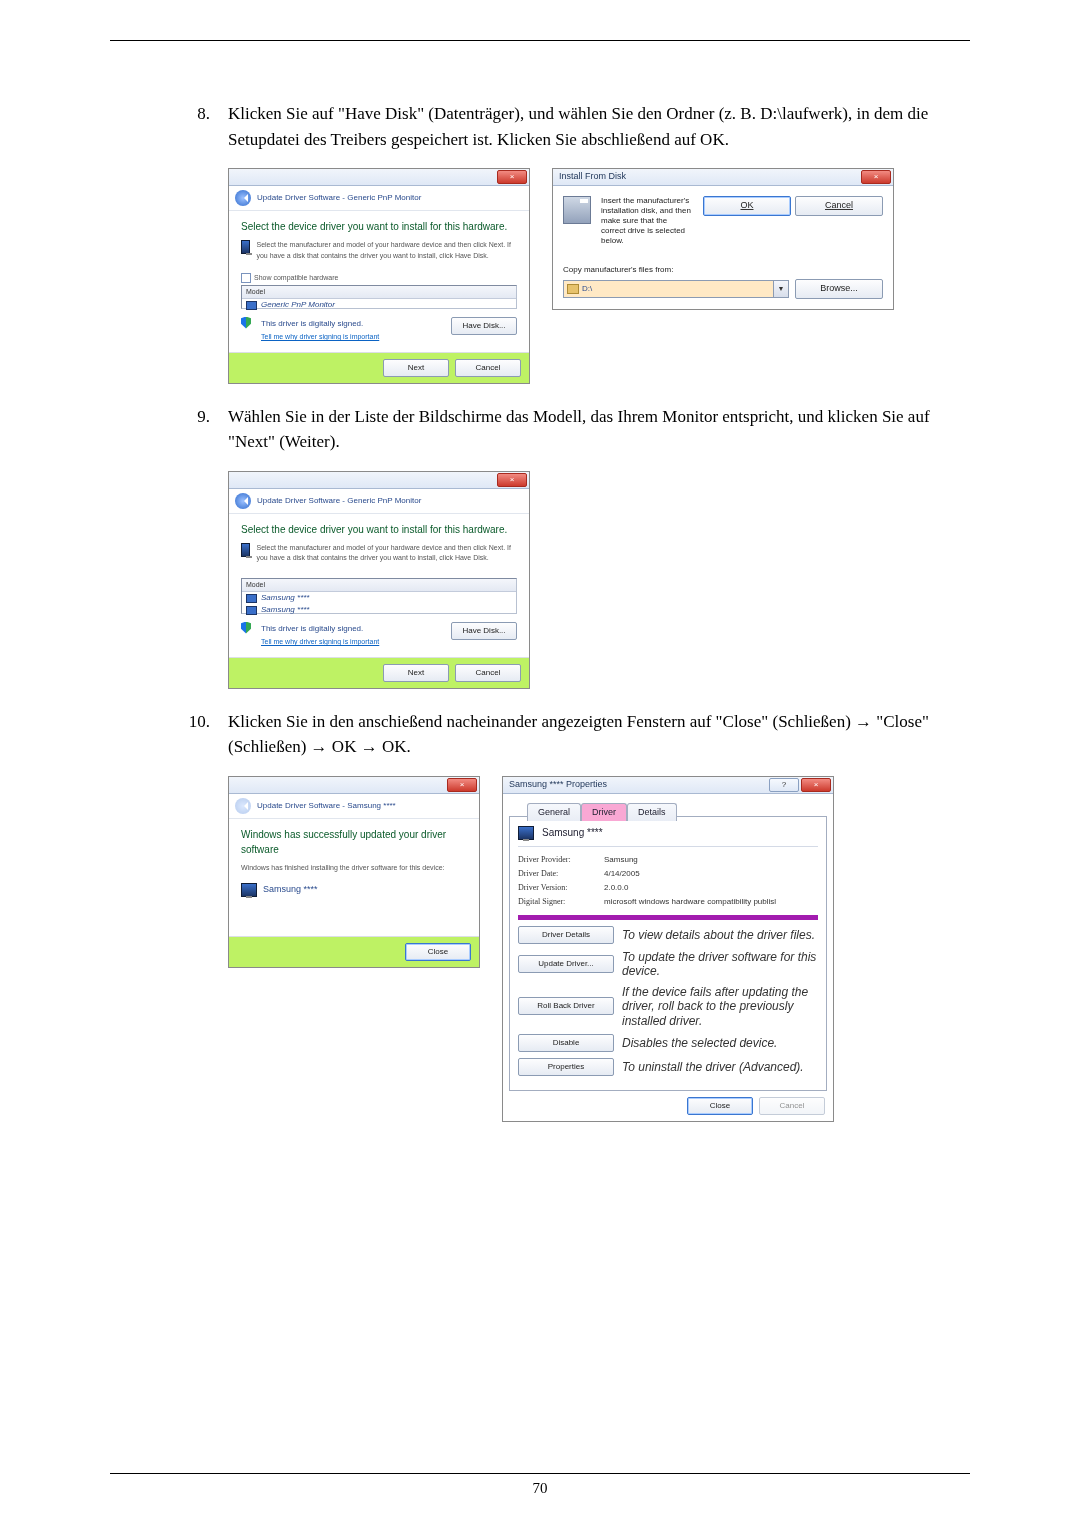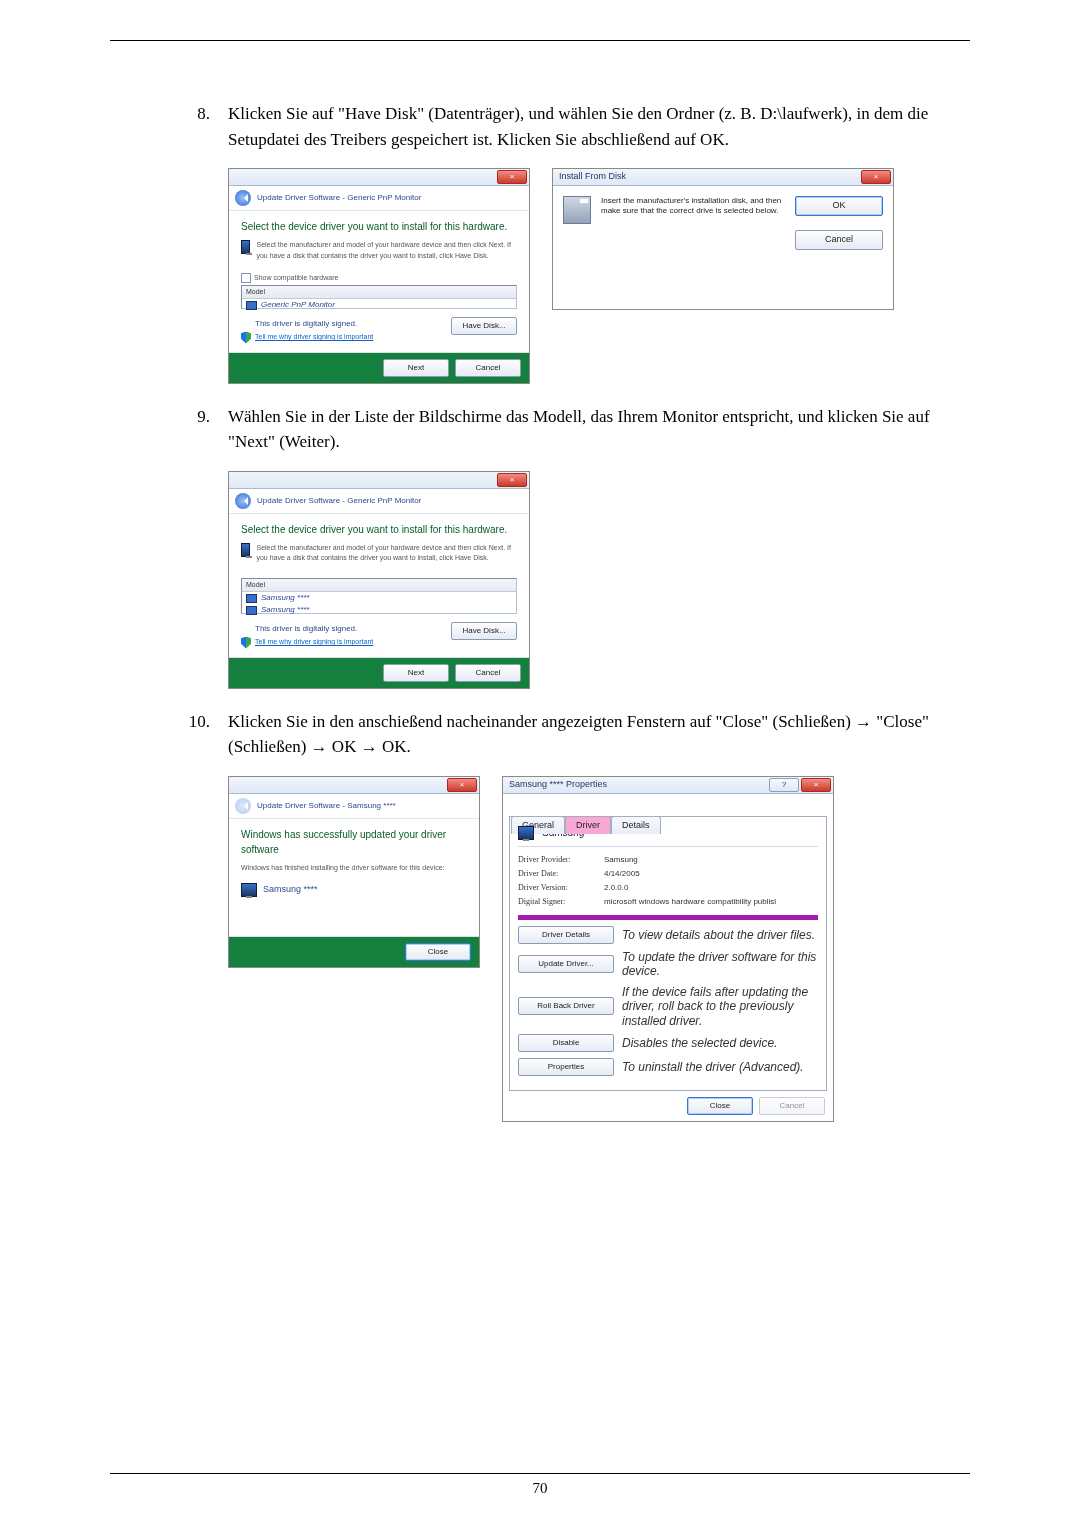--- a/index.html
+++ b/index.html
@@ -197,22 +197,21 @@
     display: inline-block;
   }
   .signRow {
     display: flex;
     align-items: flex-start;
     justify-content: space-between;
     margin-top: 8px;
   }
   .signRow .left {
     display: flex;
-    gap: 4px;
-    align-items: flex-end;
+    gap: 10px;
   }
   .shield {
     width: 10px;
     height: 12px;
     background: linear-gradient(90deg,#1a73e8 0 50%, #34a853 50% 100%);
     clip-path: polygon(50% 0,100% 15%,100% 60%,50% 100%,0 60%,0 15%);
   }
   .signRow .txt span:first-child {
     font-size: 8px;
     color: #2a4b8d;
@@ -243,21 +242,21 @@
   .btn.highlight {
     border-color: #3a76d0;
     box-shadow: 0 0 0 1px #a9ccff inset;
   }
   .footerBtns {
     display: flex;
     justify-content: flex-end;
     gap: 6px;
     padding: 6px 8px;
     border-top: 1px solid #dcdfe6;
-    background: #15803d;
+    background: #bef264;
   }
 
   
   .winIFD {
     width: 340px;
     height: 140px;
   }
   .winIFD .titlebar {
     justify-content: space-between;
     padding-left: 6px;
@@ -286,22 +285,23 @@
     background: #fff;
   }
   .ifdTop .msg {
     flex: 1;
     font-size: 8px;
     color: #222;
     line-height: 1.25;
   }
   .ifdTop .btnCol {
     display: flex;
-    flex-direction: column;
-    gap: 14px;
+    flex-direction: row;
+    gap: 4px;
+    text-decoration: underline;
   }
   .ifdBottom {
     padding: 18px 10px 10px 10px;
   }
   .ifdBottom .lbl {
     font-size: 8px;
     color: #222;
     margin-bottom: 3px;
   }
   .ifdRow {
@@ -354,23 +354,23 @@
     padding-left: 6px;
     color: #23395b;
     font-size: 9px;
   }
   .winProp .titlebar .wctl {
     display: flex;
   }
   .tabs {
     display: flex;
     gap: -1px;
-    margin: 4px 6px 0 8px;
+    margin: 4px 6px 0 24px;
     position: relative;
-    top: 18px;
+    top: 5px;
   }
   .tab {
     font-size: 9px;
     padding: 2px 10px;
     border: 1px solid #a3adc0;
     border-bottom: none;
     background: linear-gradient(#f6f8fc,#e9edf5);
     border-radius: 3px 3px 0 0;
     color: #223;
   }
@@ -504,20 +504,33 @@
               <div class="titlebar">
                 <span>Install From Disk</span>
                 <span class="ctl close">×</span>
               </div>
               <div class="ifdTop">
                 <div class="floppy"></div>
                 <div class="msg">Insert the manufacturer's installation disk, and then make sure that the correct drive is selected below.</div>
                 <div class="btnCol">
                   <span class="btn big highlight">OK</span>
                   <span class="btn big">Cancel</span>
+                </div>
+              </div>
+              <div class="ifdBottom">
+                <div class="lbl">Copy manufacturer's files from:</div>
+                <div class="ifdRow">
+                  <div class="combo">
+                    <span class="val">
+                      <span class="fico"></span>
+                      <span>D:\</span>
+                    </span>
+                    <span class="dd">▼</span>
+                  </div>
+                  <span class="btn big">Browse...</span>
                 </div>
               </div>
             </div>
 
           </div>
         </div>
       </li>
 
       <li>
         <div class="step-num">9.</div>

